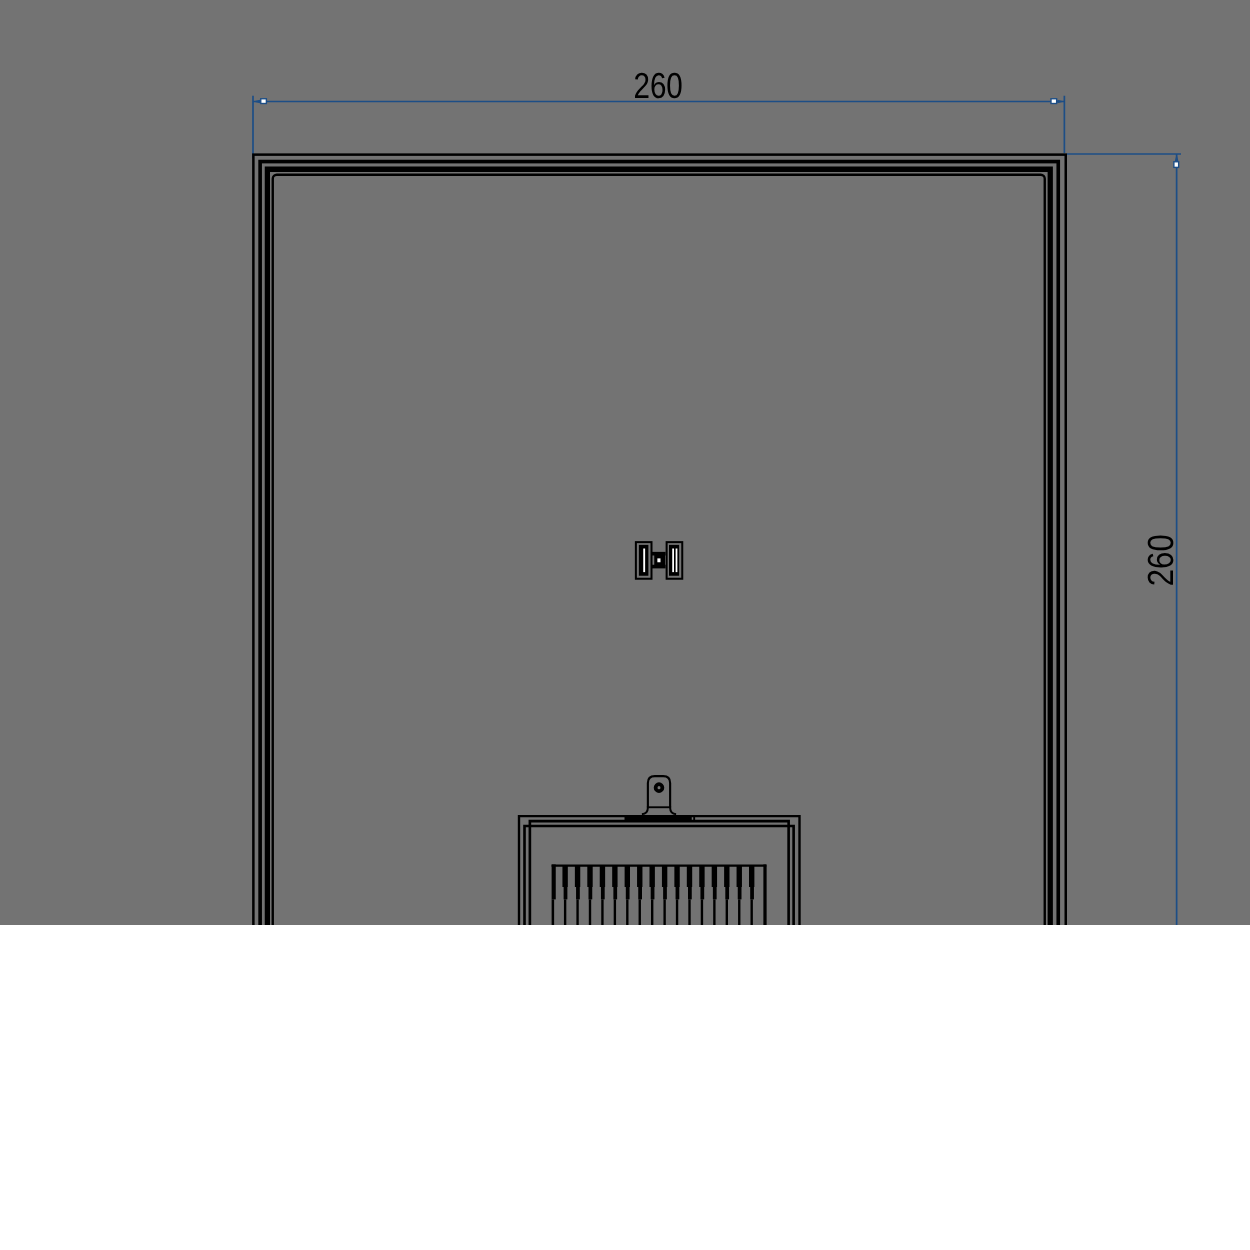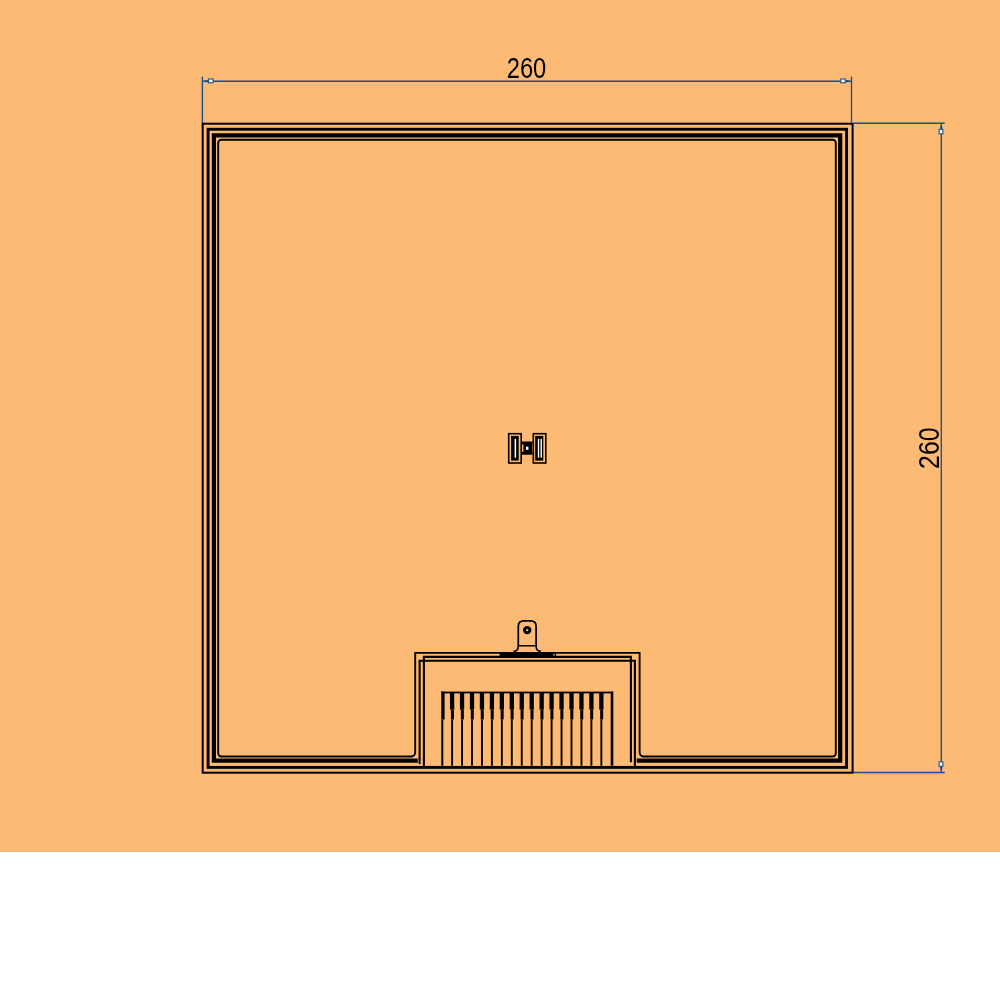--- a/index.html
+++ b/index.html
@@ -1,16 +1,16 @@
 <!DOCTYPE html>
 <html><head>
 <meta charset="utf-8">
 <style>
   html,body{margin:0;padding:0;background:#ffffff;}
-  .page{width:1000px;height:852px;position:relative;background:#fdba74;
+  .page{width:1000px;height:740px;position:relative;background:#737373;
         font-family:"Liberation Sans", sans-serif;}
   svg{position:absolute;left:0;top:0;}
 </style>
 </head>
 <body>
 <div class="page">
 <svg width="1000" height="1000" viewBox="0 0 1000 1000">
 
   <g stroke="#1d4e86" fill="none" stroke-width="1.35">
 

